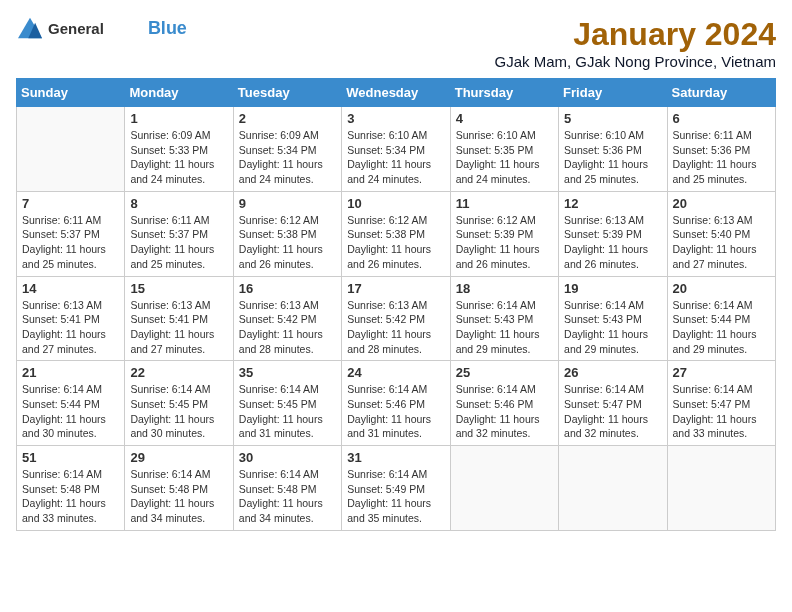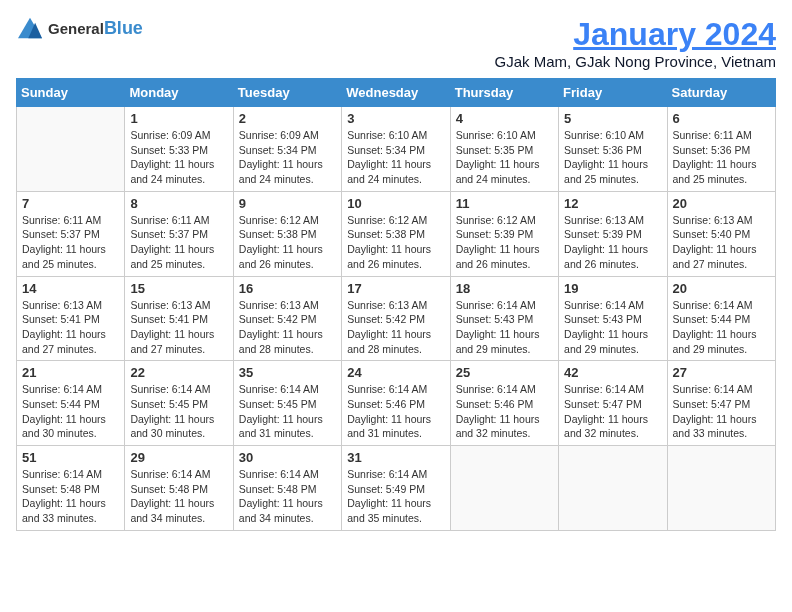--- a/index.html
+++ b/index.html
@@ -23,33 +23,33 @@
     }
     .logo-text-general {
       font-size: 15px;
       font-weight: bold;
       color: #333;
     }
     .logo-text-blue {
       font-size: 18px;
       font-weight: bold;
       color: #3a8bcd;
+      padding-left: 44px;
     }
     .logo-icon {
       width: 28px;
       height: 24px;
     }
     .title-block {
       text-align: right;
     }
     .calendar-title {
       font-size: 32px;
       font-weight: bold;
-      color: #3b82f6;
-      text-decoration: underline;
+      color: #a16207;
     }
     .calendar-subtitle {
       font-size: 15px;
       color: #0f172a;
     }
     table {
       width: 100%;
       border-collapse: collapse;
       font-size: 11px;
       border-radius: 9px;
@@ -295,21 +295,21 @@
           <span class="cell-line">and 31 minutes.</span>
         </td>
         <td>
           <span class="day-number">25</span>
           <span class="cell-line">Sunrise: 6:14 AM</span>
           <span class="cell-line">Sunset: 5:46 PM</span>
           <span class="cell-line">Daylight: 11 hours</span>
           <span class="cell-line">and 32 minutes.</span>
         </td>
         <td>
-          <span class="day-number">42</span>
+          <span class="day-number">26</span>
           <span class="cell-line">Sunrise: 6:14 AM</span>
           <span class="cell-line">Sunset: 5:47 PM</span>
           <span class="cell-line">Daylight: 11 hours</span>
           <span class="cell-line">and 32 minutes.</span>
         </td>
         <td>
           <span class="day-number">27</span>
           <span class="cell-line">Sunrise: 6:14 AM</span>
           <span class="cell-line">Sunset: 5:47 PM</span>
           <span class="cell-line">Daylight: 11 hours</span>

